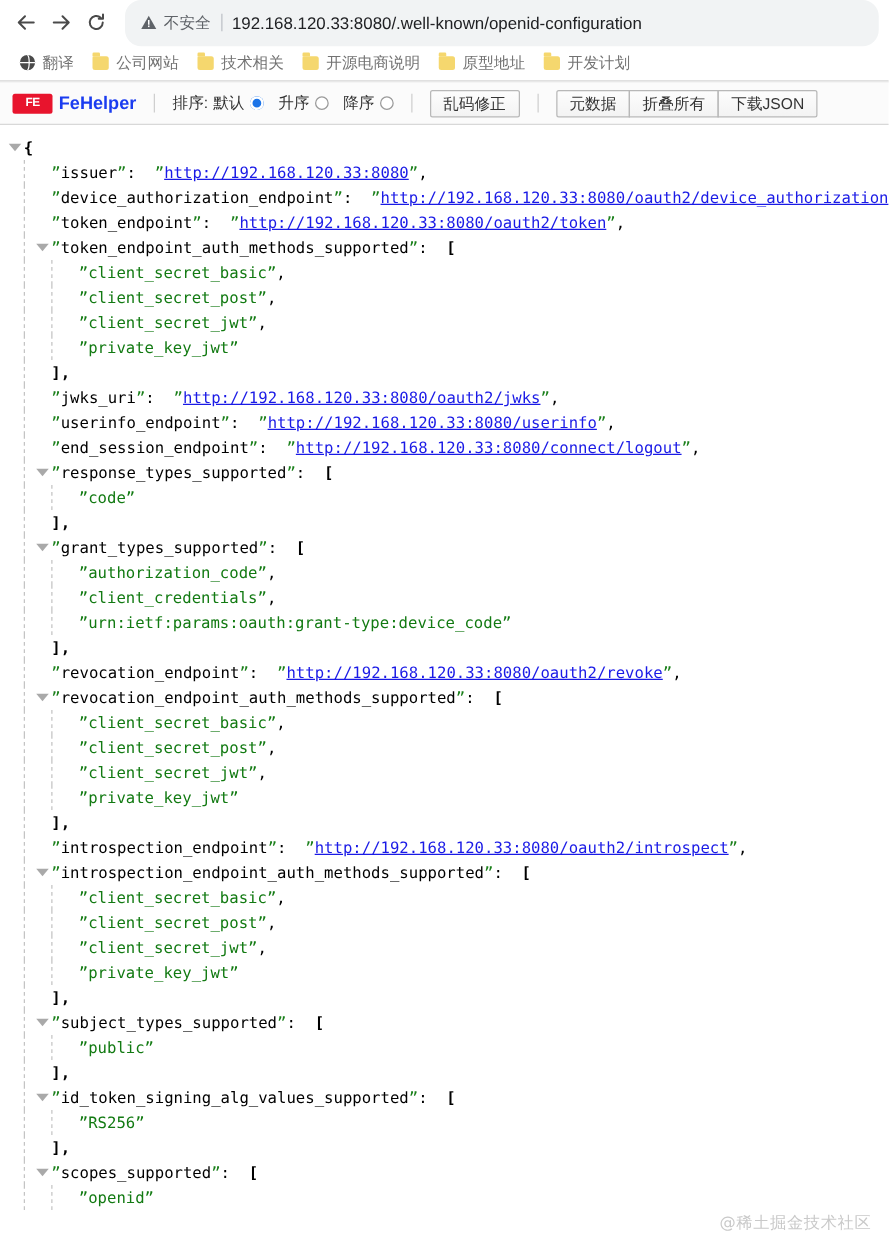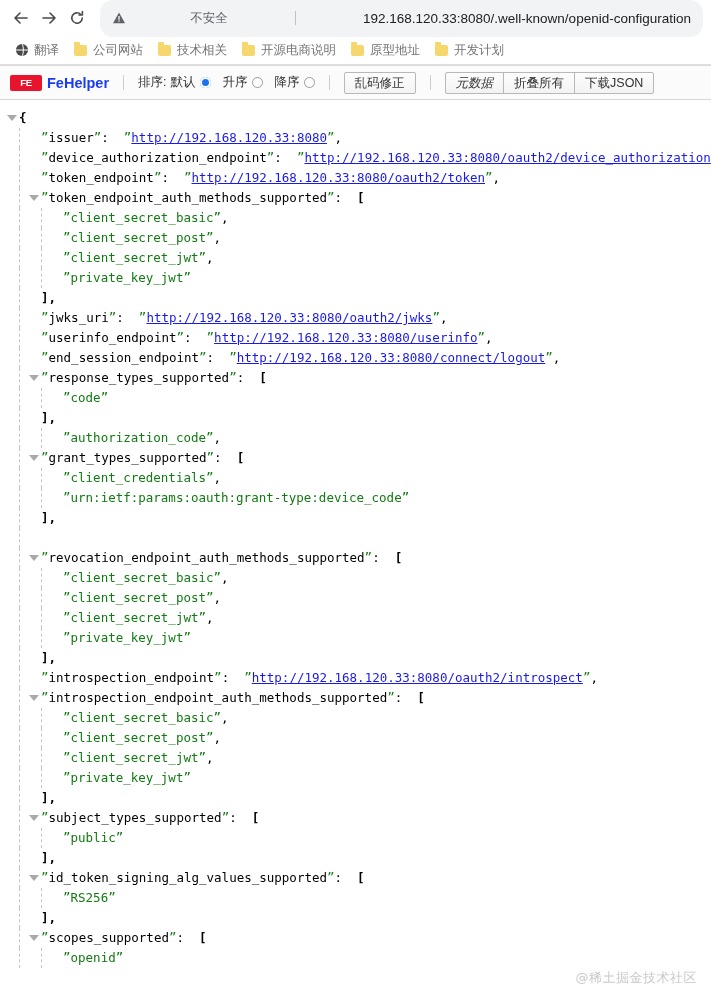--- a/index.html
+++ b/index.html
@@ -38,21 +38,20 @@
   .omnibox {
     flex: 1 1 auto;
     height: 37px;
     background: #f1f3f4;
     border-radius: 13px;
     display: flex;
     align-items: center;
     padding: 0 12px;
     margin-left: 8px;
     min-width: 0;
-    justify-content: space-between;
   }
   .warn-icon { flex: 0 0 auto; margin-right: 5px; display: flex; }
   .insecure-text {
     font-size: 12.5px;
     color: #5f6368;
     white-space: nowrap;
     flex: 0 0 auto;
   }
   .omni-sep {
     width: 1px;
@@ -163,21 +162,21 @@
     background: linear-gradient(#fdfdfd, #f3f3f3);
     border: 1px solid #b8b8b8;
     border-radius: 2px;
     padding: 3px 10px;
     line-height: 14px;
     white-space: nowrap;
     flex: 0 0 auto;
   }
   .btn-group { display: flex; flex: 0 0 auto; }
   .btn-group .btn { border-radius: 0; margin-left: -1px; }
-  .btn-group .btn:first-child { border-radius: 2px 0 0 2px; margin-left: 0; font-style: italic; }
+  .btn-group .btn:first-child { border-radius: 2px 0 0 2px; margin-left: 0; }
   .btn-group .btn:last-child { border-radius: 0 2px 2px 0; }
   .fe-spacer { flex: 1 1 auto; }
 
   
   .json-view {
     position: relative;
     padding: 8px 0 0 6px;
     font-family: "DejaVu Sans Mono", "Liberation Mono", monospace;
     font-size: 12.5px;
     line-height: 20px;
@@ -447,33 +446,33 @@
       <span class="jcontent"><span class="s">”code”</span><span class="pn"></span></span>
     </div>
     <div class="jrow">
       <span class="guide" style="left: 13px;"></span>
       <span style="display: inline-block; width: 22px; flex: 0 0 auto;"></span>
       <span class="twisty"></span>
       <span class="jcontent"><span class="br">],</span></span>
     </div>
     <div class="jrow">
       <span class="guide" style="left: 13px;"></span>
+      <span style="display: inline-block; width: 22px; flex: 0 0 auto;"></span>
+      <span class="twisty has"></span>
+      <span class="jcontent"><span class="q">”</span><span class="k">grant_types_supported</span><span class="q">”</span><span class="pn">:&nbsp;&nbsp;</span><span class="br">[</span></span>
+    </div>
+    <div class="jrow">
+      <span class="guide" style="left: 13px;"></span>
       <span class="guide" style="left: 35px;"></span>
       <span style="display: inline-block; width: 44px; flex: 0 0 auto;"></span>
       <span class="twisty"></span>
       <span class="jcontent"><span class="s">”authorization_code”</span><span class="pn">,</span></span>
     </div>
     <div class="jrow">
       <span class="guide" style="left: 13px;"></span>
-      <span style="display: inline-block; width: 22px; flex: 0 0 auto;"></span>
-      <span class="twisty has"></span>
-      <span class="jcontent"><span class="q">”</span><span class="k">grant_types_supported</span><span class="q">”</span><span class="pn">:&nbsp;&nbsp;</span><span class="br">[</span></span>
-    </div>
-    <div class="jrow">
-      <span class="guide" style="left: 13px;"></span>
       <span class="guide" style="left: 35px;"></span>
       <span style="display: inline-block; width: 44px; flex: 0 0 auto;"></span>
       <span class="twisty"></span>
       <span class="jcontent"><span class="s">”client_credentials”</span><span class="pn">,</span></span>
     </div>
     <div class="jrow">
       <span class="guide" style="left: 13px;"></span>
       <span class="guide" style="left: 35px;"></span>
       <span style="display: inline-block; width: 44px; flex: 0 0 auto;"></span>
       <span class="twisty"></span>
@@ -482,20 +481,21 @@
     <div class="jrow">
       <span class="guide" style="left: 13px;"></span>
       <span style="display: inline-block; width: 22px; flex: 0 0 auto;"></span>
       <span class="twisty"></span>
       <span class="jcontent"><span class="br">],</span></span>
     </div>
     <div class="jrow">
       <span class="guide" style="left: 13px;"></span>
       <span style="display: inline-block; width: 22px; flex: 0 0 auto;"></span>
       <span class="twisty"></span>
+      <span class="jcontent"><span class="q">”</span><span class="k">revocation_endpoint</span><span class="q">”</span><span class="pn">:&nbsp;&nbsp;</span><span class="q">”</span><span class="lnk">http://192.168.120.33:8080/oauth2/revoke</span><span class="q">”</span><span class="pn">,</span></span>
     </div>
     <div class="jrow">
       <span class="guide" style="left: 13px;"></span>
       <span style="display: inline-block; width: 22px; flex: 0 0 auto;"></span>
       <span class="twisty has"></span>
       <span class="jcontent"><span class="q">”</span><span class="k">revocation_endpoint_auth_methods_supported</span><span class="q">”</span><span class="pn">:&nbsp;&nbsp;</span><span class="br">[</span></span>
     </div>
     <div class="jrow">
       <span class="guide" style="left: 13px;"></span>
       <span class="guide" style="left: 35px;"></span>

